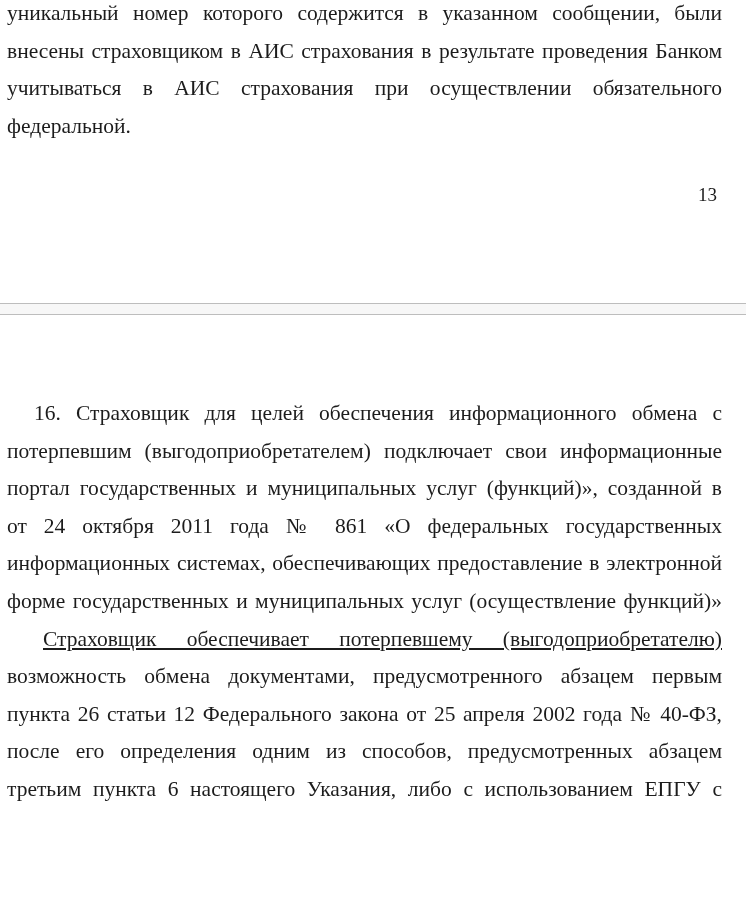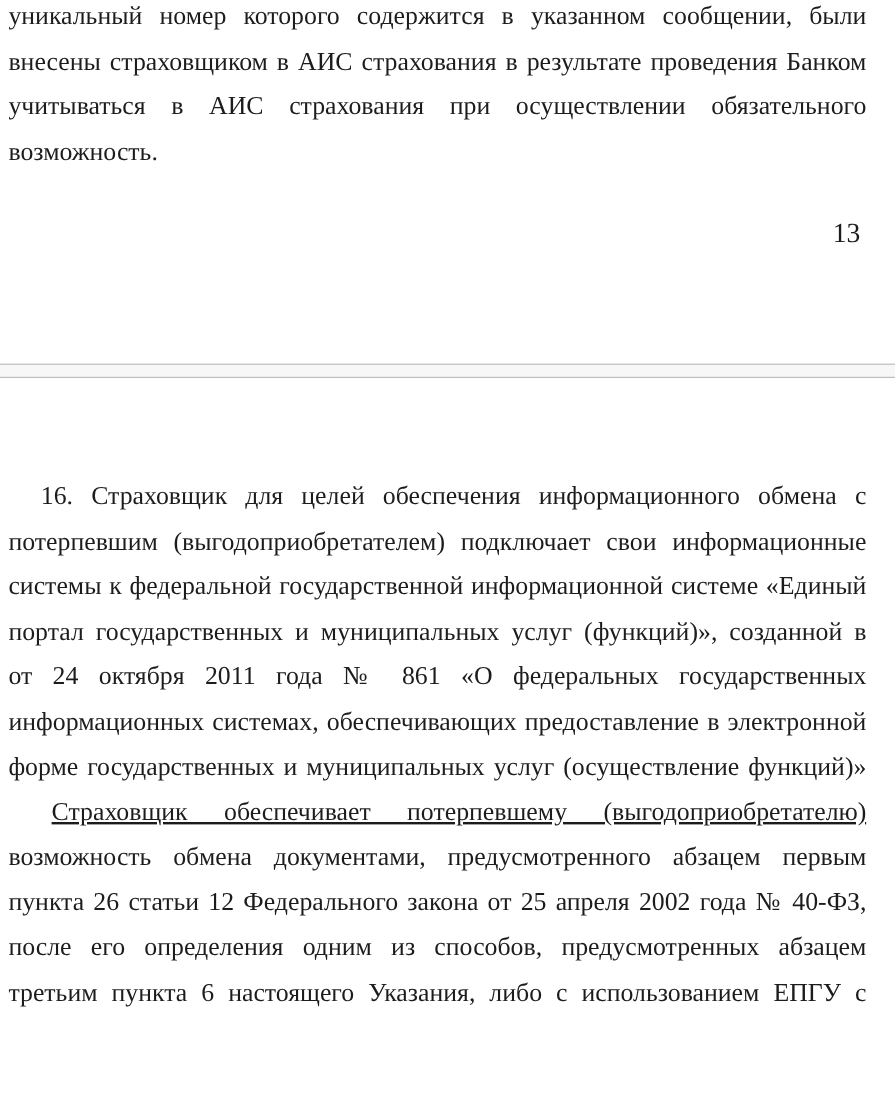--- a/index.html
+++ b/index.html
@@ -46,21 +46,21 @@
     text-align-last: left;
   }
   .ind {
     text-indent: 27px;
   }
   .ind2 {
     text-indent: 36px;
     text-decoration: underline;
   }
   .page-number {
-    font-size: 23px;
+    font-size: 19px;
     line-height: 37.6px;
     text-align: right;
     margin-top: 31px;
     padding-right: 5px;
   }
   .page-gap {
     box-sizing: border-box;
     height: 12px;
     background: #f7f7f7;
     border-top: 1px solid #bdbdbd;
@@ -68,32 +68,31 @@
   }
 </style>
 </head>
 <body>
 
 <div class="page" id="page-top">
   <div class="lines">
     <div class="ln">уникальный номер которого содержится в указанном сообщении, были</div>
     <div class="ln">внесены страховщиком в АИС страхования в результате проведения Банком</div>
     <div class="ln">учитываться в АИС страхования при осуществлении обязательного</div>
-    <div class="ln end">возможность.</div>
+    <div class="ln end">федеральной.</div>
   </div>
   <div class="page-number">13</div>
 </div>
 
 <div class="page-gap"></div>
 
 <div class="page" id="page-bottom">
   <div class="lines">
     <div class="ln ind">16. Страховщик для целей обеспечения информационного обмена с</div>
     <div class="ln">потерпевшим (выгодоприобретателем) подключает свои информационные</div>
-    <div class="ln">системы к федеральной государственной информационной системе «Единый</div>
     <div class="ln">портал государственных и муниципальных услуг (функций)», созданной в</div>
     <div class="ln">от 24 октября 2011 года № 861 «О федеральных государственных</div>
     <div class="ln">информационных системах, обеспечивающих предоставление в электронной</div>
     <div class="ln">форме государственных и муниципальных услуг (осуществление функций)»</div>
     <div class="ln ind2">Страховщик обеспечивает потерпевшему (выгодоприобретателю)</div>
     <div class="ln">возможность обмена документами, предусмотренного абзацем первым</div>
     <div class="ln">пункта 26 статьи 12 Федерального закона от 25 апреля 2002 года № 40-ФЗ,</div>
     <div class="ln">после его определения одним из способов, предусмотренных абзацем</div>
     <div class="ln">третьим пункта 6 настоящего Указания, либо с использованием ЕПГУ с</div>
   </div>

